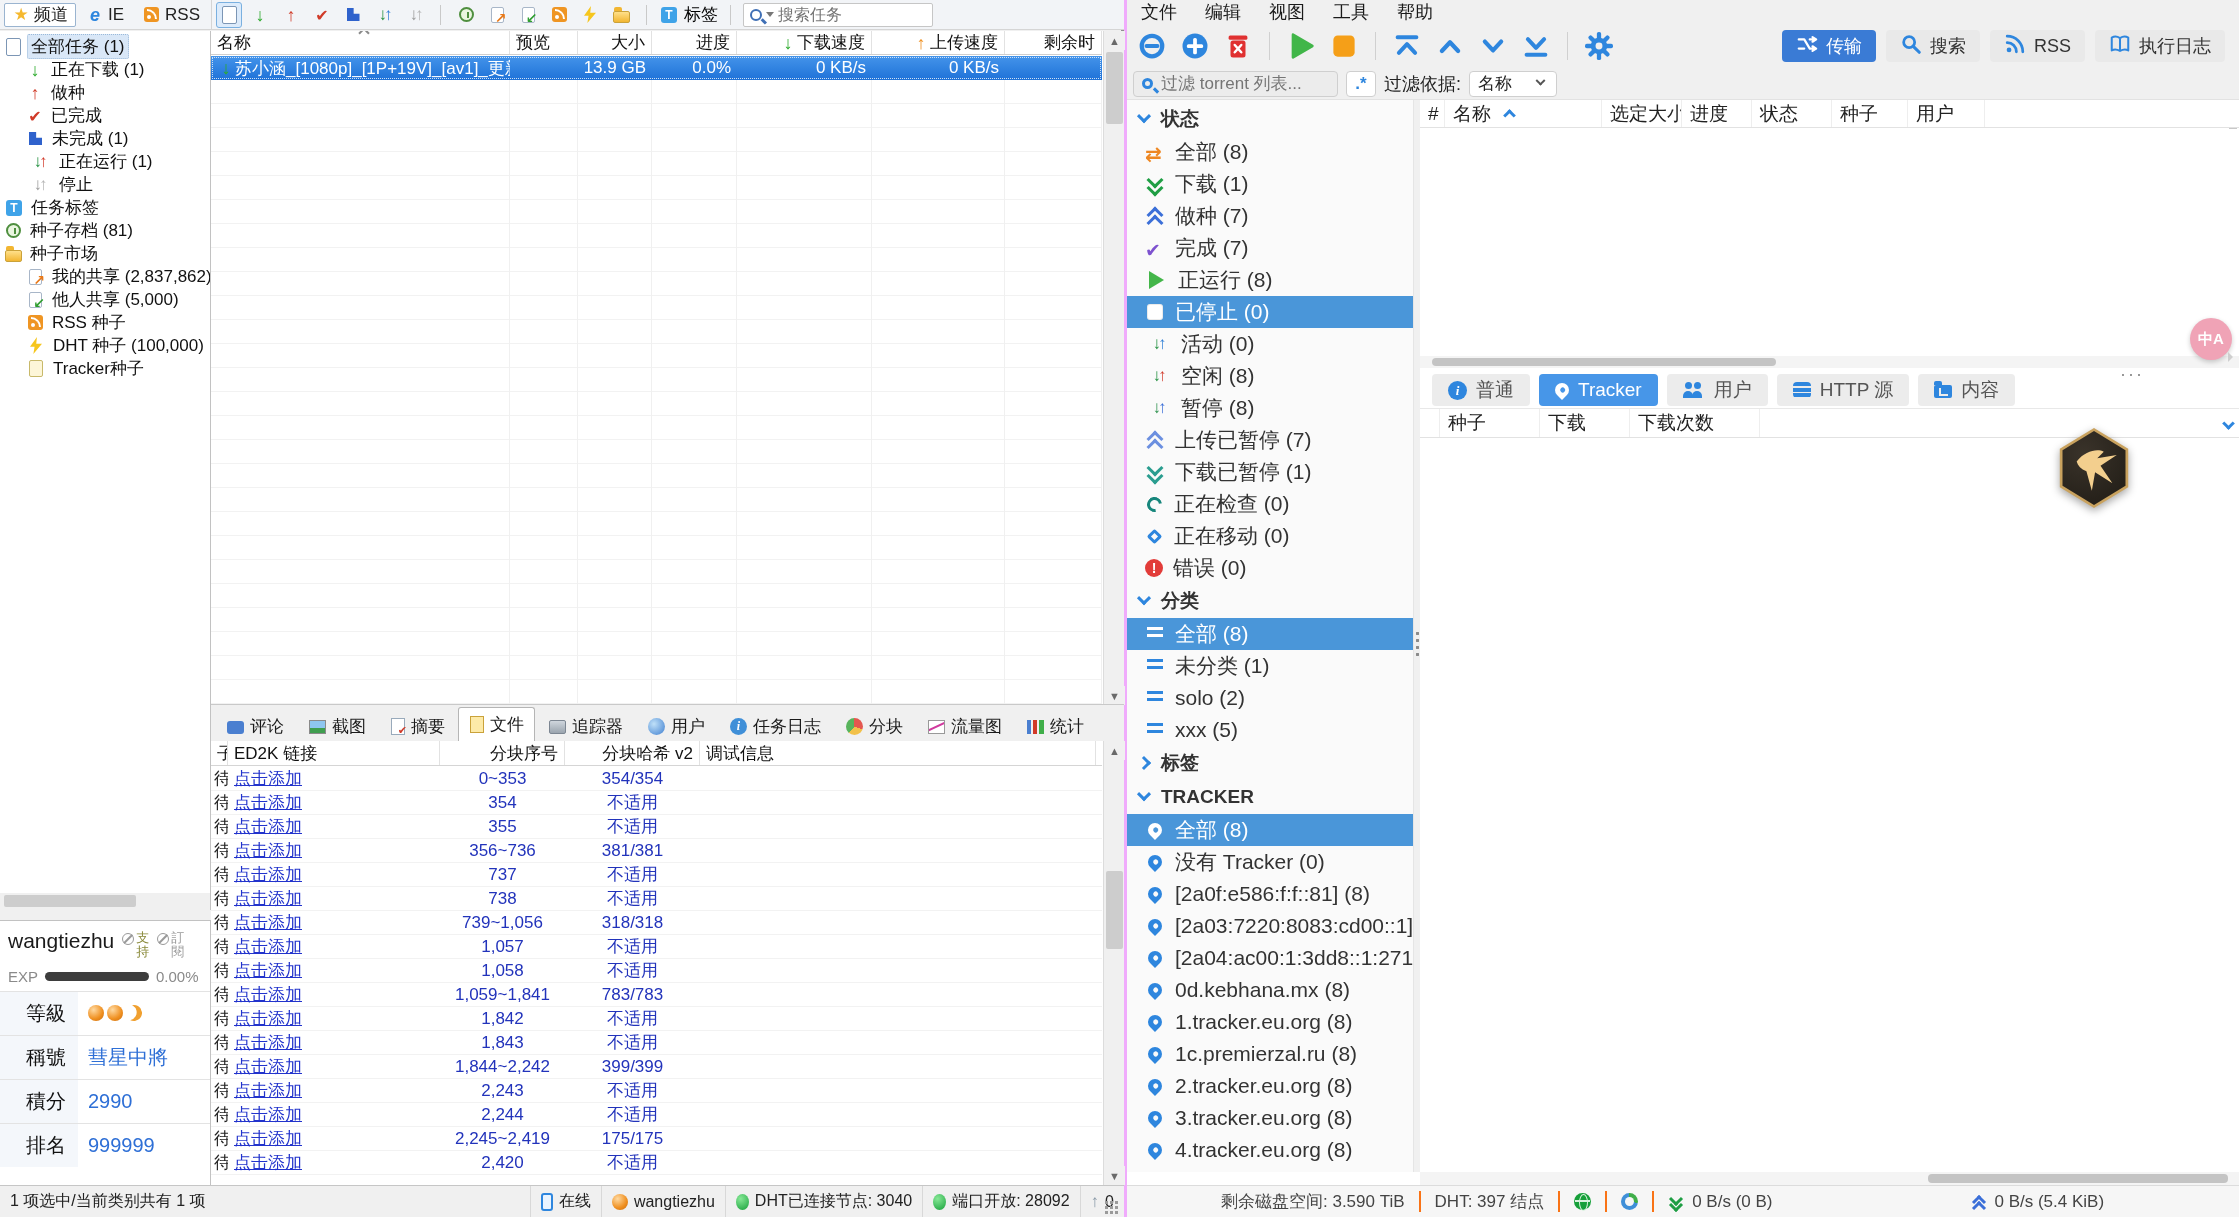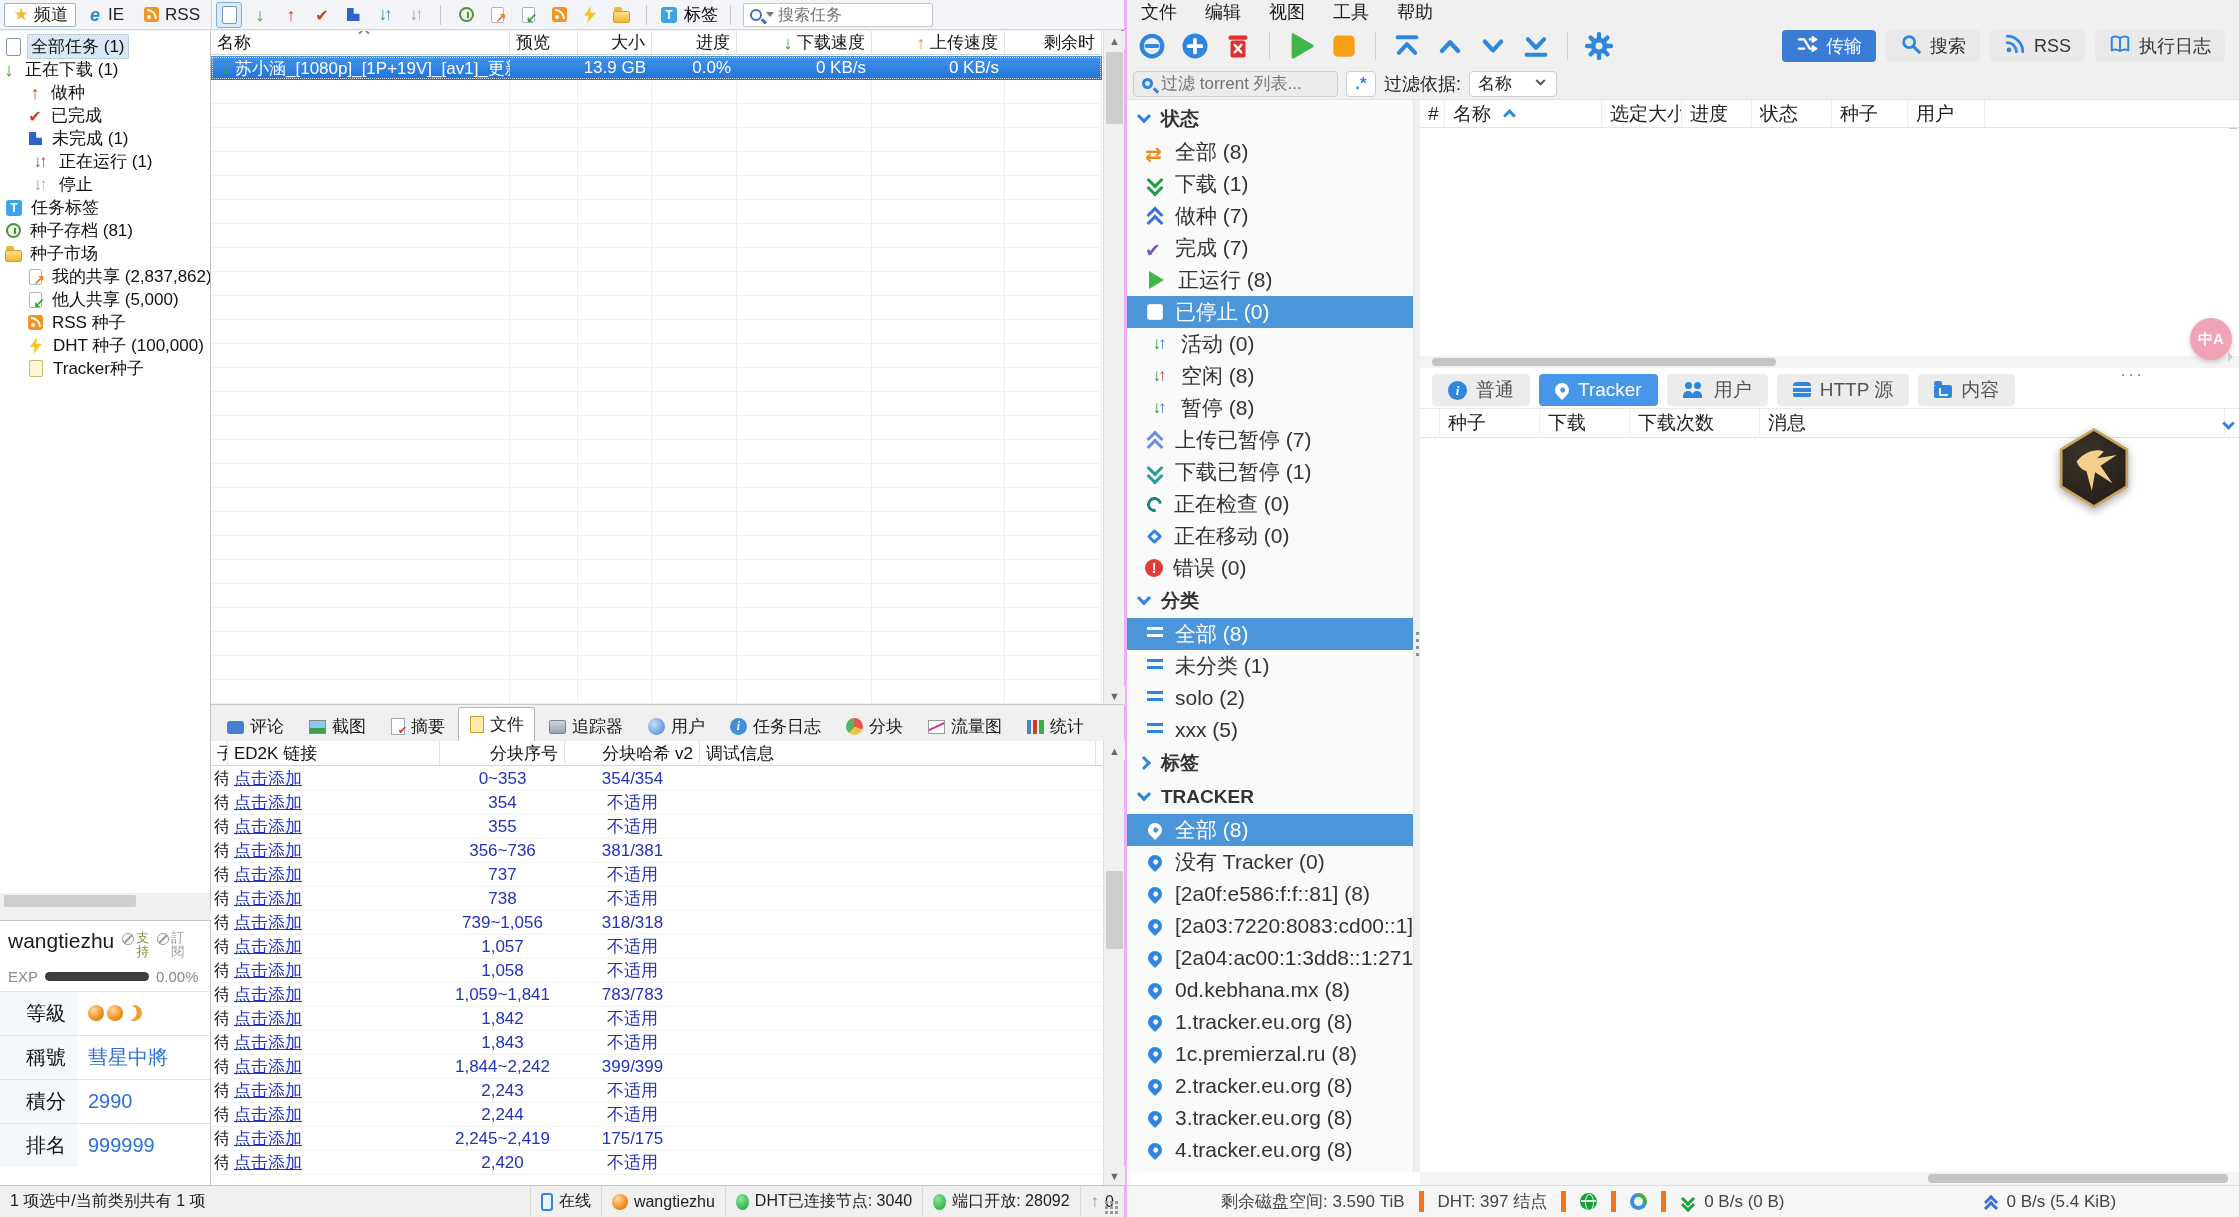--- a/index.html
+++ b/index.html
@@ -221,21 +221,21 @@
 
   
   #r-ttable-head{position:absolute;left:293px;top:408px;width:819px;height:30px;display:flex;background:#fff;border-top:1px solid #e8e8e8;border-bottom:1px solid #e2e2e2;font-size:19px;color:#222}
   .colmenu{position:absolute;right:6px;top:10px;width:9px;height:9px;border:solid #2e86de;border-width:0 3px 3px 0;transform:rotate(45deg)}
   #r-ttable-body{position:absolute;left:293px;top:439px;width:819px;height:733px;background:#fff}
 
   
   #r-hscroll2{position:absolute;left:293px;top:1172px;width:819px;height:13px;background:#f4f4f4}
   #r-hscroll2 .thumb{position:absolute;left:508px;top:2px;width:300px;height:9px;background:#c4c4c4;border-radius:4px}
   #r-status{position:absolute;left:0;top:1185px;width:1112px;height:32px;background:#f6f6f6;border-top:1px solid #dcdcdc;display:flex;align-items:center;font-size:17px;color:#444}
-  .rs-seg{display:flex;align-items:center;gap:8px;padding:0 14px;height:70%;border-right:5px solid #f97316;white-space:nowrap}
+  .rs-seg{display:flex;align-items:center;gap:8px;padding:0 14px;height:70%;border-right:2px solid #f97316;white-space:nowrap}
   .rs-seg.last{border-right:0}
   .globe{width:17px;height:17px;border-radius:50%;background:#17a03a;position:relative;flex:none}
   .globe::before{content:"";position:absolute;left:1px;top:7px;width:15px;height:2px;background:#d9f2de}
   .globe::after{content:"";position:absolute;left:5px;top:1px;width:7px;height:15px;border:1.5px solid #d9f2de;border-radius:50%}
   .gauge{width:17px;height:17px;border-radius:50%;background:conic-gradient(#3fae49 0 100deg,#3f8fd8 100deg 360deg);position:relative;flex:none}
   .gauge::after{content:"";position:absolute;left:4px;top:4px;width:9px;height:9px;border-radius:50%;background:#f6f6f6}
   .chd.sm,.chu.sm{width:16px;height:16px}
   .chd.sm::before,.chd.sm::after{left:3px;width:7px;height:7px;border-width:0 3px 3px 0}
   .chd.sm::before{top:0}.chd.sm::after{top:6px}
   .chu.sm::before,.chu.sm::after{left:3px;width:7px;height:7px;border-width:3px 0 0 3px}
@@ -323,21 +323,21 @@
           <input placeholder="搜索任务" style="">
         </span>
       </div>
     </div>
 
     <div id="l-tree">
         <div class="tree-item selected" style="padding-left: 4px;">
           <span class="ic tr-page"></span>
           <span class="lbl">全部任务 (1)</span>
         </div>
-        <div class="tree-item" style="">
+        <div class="tree-item" style="padding-left: 26px;">
           <span class="ic gl tr-dgreen"></span>
           <span class="lbl">正在下载 (1)</span>
         </div>
         <div class="tree-item" style="padding-left: 26px;">
           <span class="ic gl tr-ured"></span>
           <span class="lbl">做种</span>
         </div>
         <div class="tree-item" style="padding-left: 26px;">
           <span class="ic gl tr-chk"></span>
           <span class="lbl">已完成</span>
@@ -1004,21 +1004,20 @@
           <span class="qt-content"></span>
           <span>内容</span>
         </span>
       </div>
 
     <div id="r-ttable-head">
         <div class="r-hcell" style="width: 20px;"></div>
         <div class="r-hcell" style="width: 100px;">种子</div>
         <div class="r-hcell" style="width: 90px;">下载</div>
         <div class="r-hcell" style="width: 130px;">下载次数</div>
-        <div class="r-hcell" style="width: 465px;">消息</div>
         <span class="colmenu"></span>
       </div>
     <div id="r-ttable-body"></div>
 
     <div id="r-hscroll2">
         <span class="thumb"></span>
       </div>
     <div id="r-status">
         <div class="rs-seg" style="margin-left: 80px;">剩余磁盘空间: 3.590 TiB</div>
         <div class="rs-seg">DHT: 397 结点</div>

